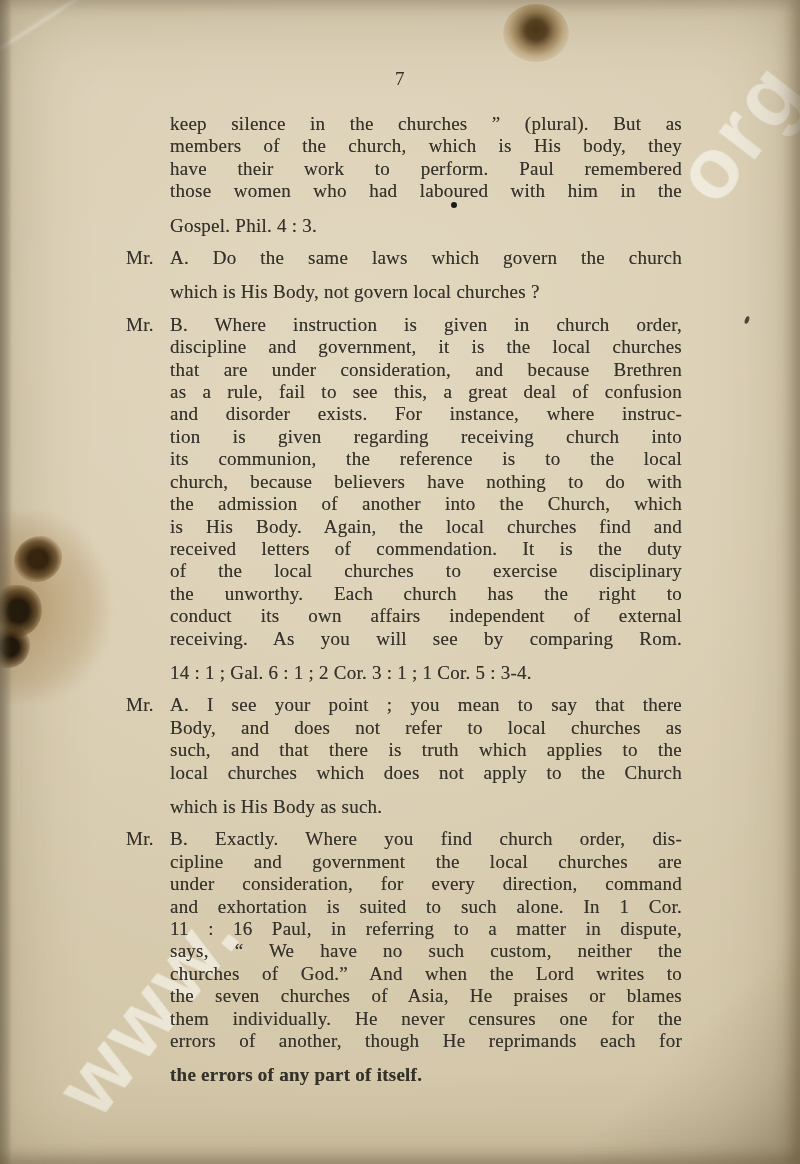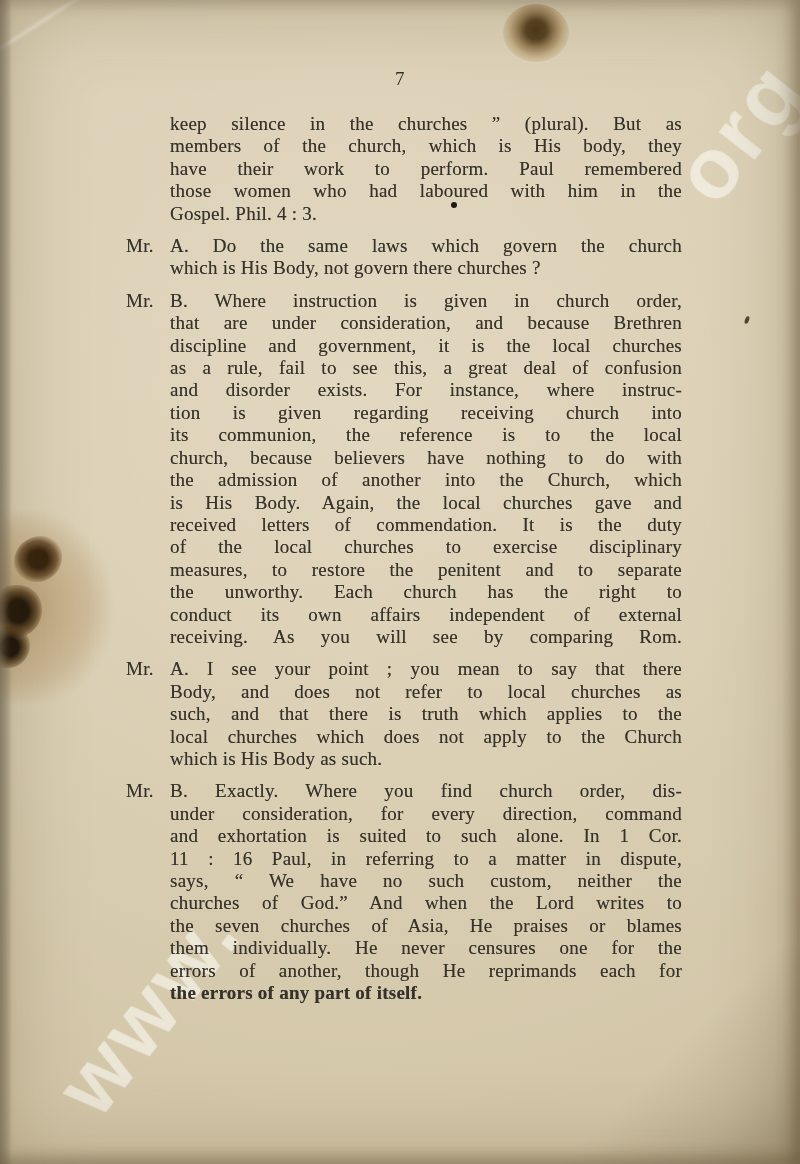--- a/index.html
+++ b/index.html
@@ -94,21 +94,21 @@
     text-align: center; font-size: 19px; letter-spacing: .5px;
   }
   .textblock {
     position: absolute; left: 170px; top: 113px; width: 512px;
     font-size: 19px; line-height: 22.4px; letter-spacing: .25px;
     text-shadow: 0 0 .6px rgba(55,50,40,.55);
   }
   .para { position: relative; margin: 0 0 10px 0; }
   .speaker { position: absolute; left: -44px; top: 0; }
   .line { text-align: justify; text-align-last: justify; }
-  .line.last { text-align-last: left; }
+  .line.last { text-align-last: left; margin-top: 12px; }
   .line.bold { font-weight: 700; }
 </style>
 </head>
 <body>
 
 <div class="page">
 
   <div class="watermark wm-a">www.</div>
   <div class="watermark wm-b">org</div>
 
@@ -126,52 +126,53 @@
       <div class="para">
         <div class="line">keep silence in the churches ” (plural). But as</div>
         <div class="line">members of the church, which is His body, they</div>
         <div class="line">have their work to perform. Paul remembered</div>
         <div class="line">those women who had laboured with him in the</div>
         <div class="line last">Gospel. Phil. 4 : 3.</div>
       </div>
       <div class="para">
         <span class="speaker">Mr.</span>
         <div class="line">A. Do the same laws which govern the church</div>
-        <div class="line last">which is His Body, not govern there churches ?</div>
+        <div class="line last">which is His Body, not govern local churches ?</div>
       </div>
       <div class="para">
         <span class="speaker">Mr.</span>
         <div class="line">B. Where instruction is given in church order,</div>
+        <div class="line">discipline and government, it is the local churches</div>
         <div class="line">that are under consideration, and because Brethren</div>
-        <div class="line">discipline and government, it is the local churches</div>
         <div class="line">as a rule, fail to see this, a great deal of confusion</div>
         <div class="line">and disorder exists. For instance, where instruc-</div>
         <div class="line">tion is given regarding receiving church into</div>
         <div class="line">its communion, the reference is to the local</div>
         <div class="line">church, because believers have nothing to do with</div>
         <div class="line">the admission of another into the Church, which</div>
-        <div class="line">is His Body. Again, the local churches gave and</div>
+        <div class="line">is His Body. Again, the local churches find and</div>
         <div class="line">received letters of commendation. It is the duty</div>
         <div class="line">of the local churches to exercise disciplinary</div>
-        <div class="line">measures, to restore the penitent and to separate</div>
         <div class="line">the unworthy. Each church has the right to</div>
         <div class="line">conduct its own affairs independent of external</div>
         <div class="line">receiving. As you will see by comparing Rom.</div>
+        <div class="line last">14 : 1 ; Gal. 6 : 1 ; 2 Cor. 3 : 1 ; 1 Cor. 5 : 3-4.</div>
       </div>
       <div class="para">
         <span class="speaker">Mr.</span>
         <div class="line">A. I see your point ; you mean to say that there</div>
         <div class="line">Body, and does not refer to local churches as</div>
         <div class="line">such, and that there is truth which applies to the</div>
         <div class="line">local churches which does not apply to the Church</div>
         <div class="line last">which is His Body as such.</div>
       </div>
       <div class="para">
         <span class="speaker">Mr.</span>
         <div class="line">B. Exactly. Where you find church order, dis-</div>
+        <div class="line">cipline and government the local churches are</div>
         <div class="line">under consideration, for every direction, command</div>
         <div class="line">and exhortation is suited to such alone. In 1 Cor.</div>
         <div class="line">11 : 16 Paul, in referring to a matter in dispute,</div>
         <div class="line">says, “ We have no such custom, neither the</div>
         <div class="line">churches of God.” And when the Lord writes to</div>
         <div class="line">the seven churches of Asia, He praises or blames</div>
         <div class="line">them individually. He never censures one for the</div>
         <div class="line">errors of another, though He reprimands each for</div>
         <div class="line last bold">the errors of any part of itself.</div>
       </div>

